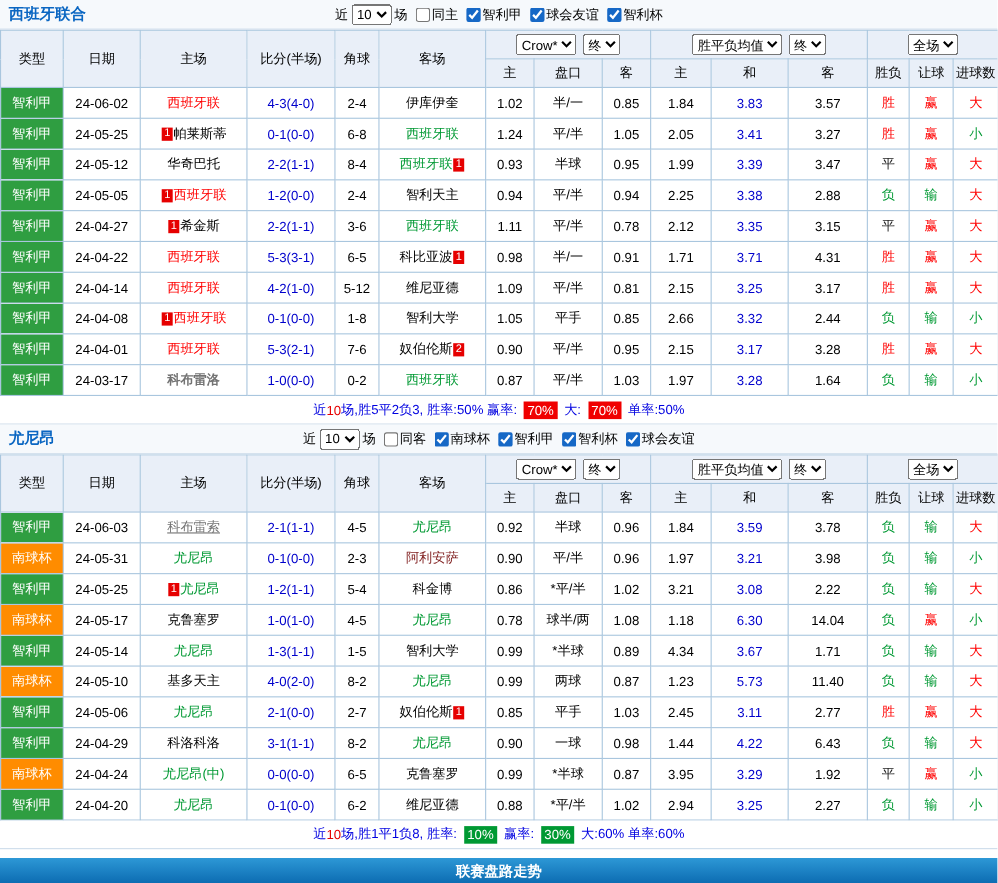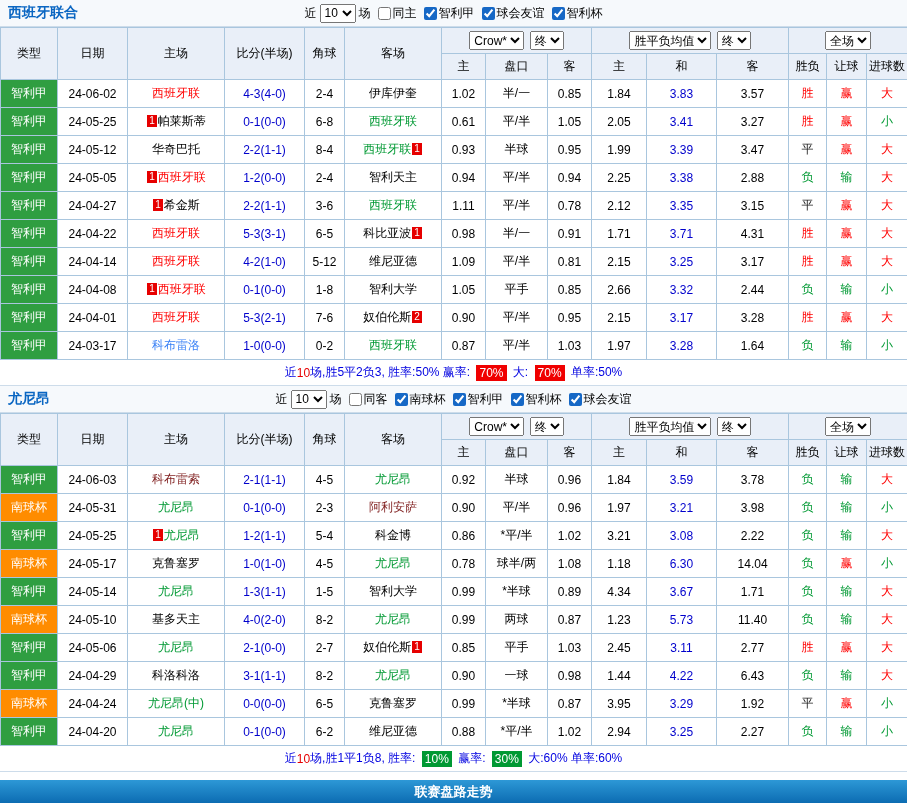--- a/index.html
+++ b/index.html
@@ -133,21 +133,21 @@
           <td style="color: rgb(255, 0, 0);">赢</td>
           <td style="color: rgb(255, 0, 0);">大</td>
         </tr>
         <tr>
           <td class="league" style="background: rgb(47, 158, 65);">智利甲</td>
           <td>24-05-25</td>
           <td><span class="tb-badge" style="background: rgb(230, 0, 0);">1</span><span style="color: rgb(0, 0, 0);">帕莱斯蒂</span></td>
           <td class="score">0-1(0-0)</td>
           <td>6-8</td>
           <td><span style="color: rgb(0, 153, 51);">西班牙联</span></td>
-          <td>0.61</td>
+          <td>1.24</td>
           <td>平/半</td>
           <td>1.05</td>
           <td>2.05</td>
           <td class="mid">3.41</td>
           <td>3.27</td>
           <td style="color: rgb(255, 0, 0);">胜</td>
           <td style="color: rgb(255, 0, 0);">赢</td>
           <td style="color: rgb(0, 153, 51);">小</td>
         </tr>
         <tr>
@@ -265,21 +265,21 @@
           <td>2.15</td>
           <td class="mid">3.17</td>
           <td>3.28</td>
           <td style="color: rgb(255, 0, 0);">胜</td>
           <td style="color: rgb(255, 0, 0);">赢</td>
           <td style="color: rgb(255, 0, 0);">大</td>
         </tr>
         <tr>
           <td class="league" style="background: rgb(47, 158, 65);">智利甲</td>
           <td>24-03-17</td>
-          <td><span style="color: #3b82f6;">科布雷洛</span></td>
+          <td><span style="color: #737373; font-weight: bold;">科布雷洛</span></td>
           <td class="score">1-0(0-0)</td>
           <td>0-2</td>
           <td><span style="color: rgb(0, 153, 51);">西班牙联</span></td>
           <td>0.87</td>
           <td>平/半</td>
           <td>1.03</td>
           <td>1.97</td>
           <td class="mid">3.28</td>
           <td>1.64</td>
           <td style="color: rgb(0, 153, 51);">负</td>
@@ -375,21 +375,21 @@
         <th>客</th>
         <th>胜负</th>
         <th>让球</th>
         <th>进球数</th>
       </tr>
     </thead>
     <tbody>
         <tr>
           <td class="league" style="background: rgb(47, 158, 65);">智利甲</td>
           <td>24-06-03</td>
-          <td><span style="color: #7f1d1d;">科布雷索</span></td>
+          <td><span style="color: #737373; text-decoration: underline;">科布雷索</span></td>
           <td class="score">2-1(1-1)</td>
           <td>4-5</td>
           <td><span style="color: rgb(0, 153, 51);">尤尼昂</span></td>
           <td>0.92</td>
           <td>半球</td>
           <td>0.96</td>
           <td>1.84</td>
           <td class="mid">3.59</td>
           <td>3.78</td>
           <td style="color: rgb(0, 153, 51);">负</td>

